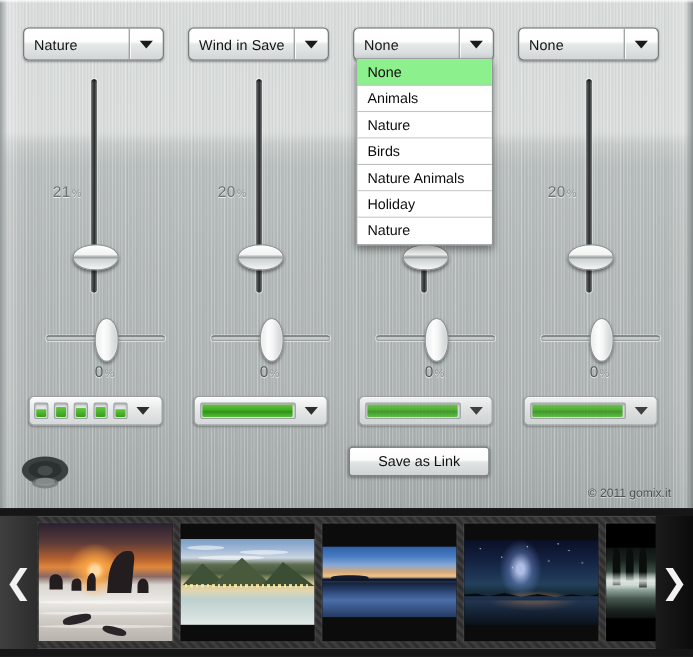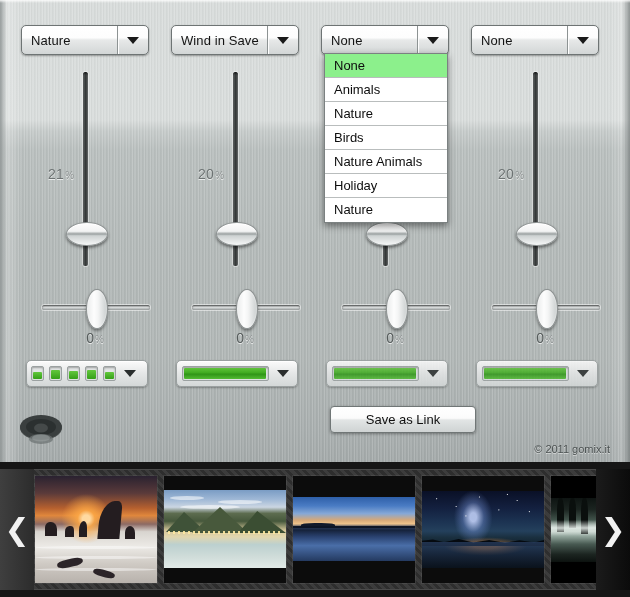--- a/index.html
+++ b/index.html
@@ -179,21 +179,21 @@
 
   
   .btn{
     position:absolute;height:27px;box-sizing:border-box;
     border:1px solid #707676;border-radius:4px;
     background:linear-gradient(to bottom,#ffffff 0%,#fbfbfb 45%,#e2e5e5 52%,#cfd3d3 100%);
     box-shadow:0 1px 3px rgba(0,0,0,.35), inset 0 1px 0 #fff;
     display:flex;align-items:center;justify-content:center;
     font-size:13px;color:#101010;cursor:default;
   }
-  #save-as-link-button{left:330px;top:406px;width:146px;}
+  #save-as-link-button{left:317px;top:406px;width:128px;}
   #export-to-file-button{left:478px;top:406px;width:122px;}
 
   .copyright{
     position:absolute;right:20px;top:443px;
     font-size:11px;color:#4c5252;text-shadow:0 1px 0 rgba(255,255,255,.5);
   }
 
   
   .woofer{
     position:absolute;left:18px;top:412px;width:46px;height:38px;

